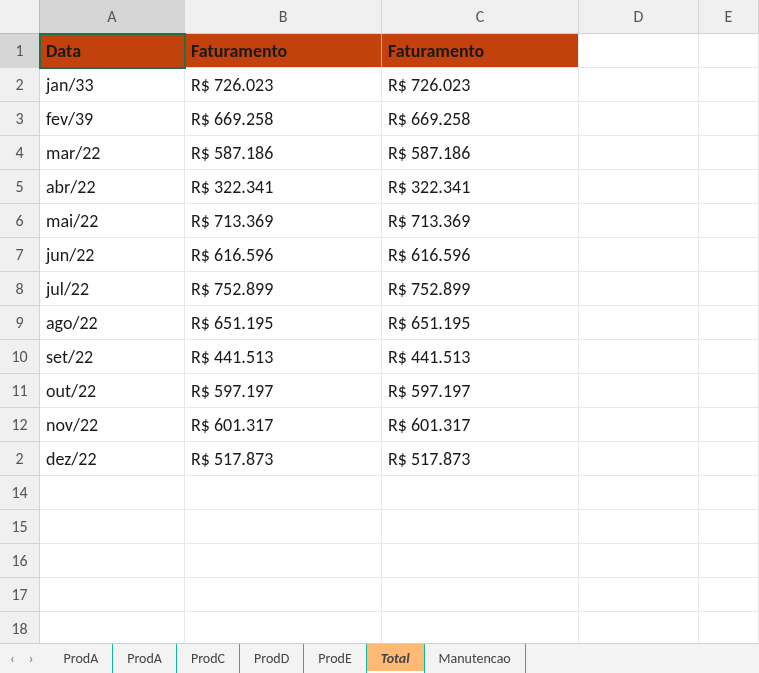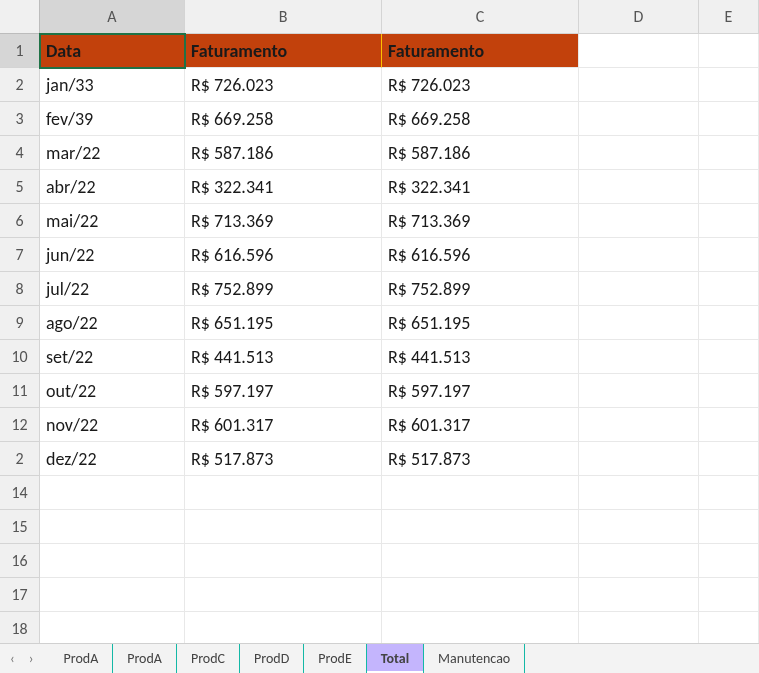--- a/index.html
+++ b/index.html
@@ -94,24 +94,25 @@
   .tab {
     padding: 0 14px;
     display: flex;
     align-items: center;
     color: #444;
     border-right: 1px solid #14b8a6;
     background: #f3f3f3;
     cursor: default;
   }
   .tab.active {
-    background: #c4b5fd;
+    background: #fdba74;
     font-weight: bold;
     border-bottom: none;
     position: relative;
+    font-style: italic;
   }
   .tab.active::after{
     content:"";
     position:absolute;
     left:0; right:0; bottom:0;
     height:2px;
     background:#fff;
   }
   .tab.active::before{
     content:"";

